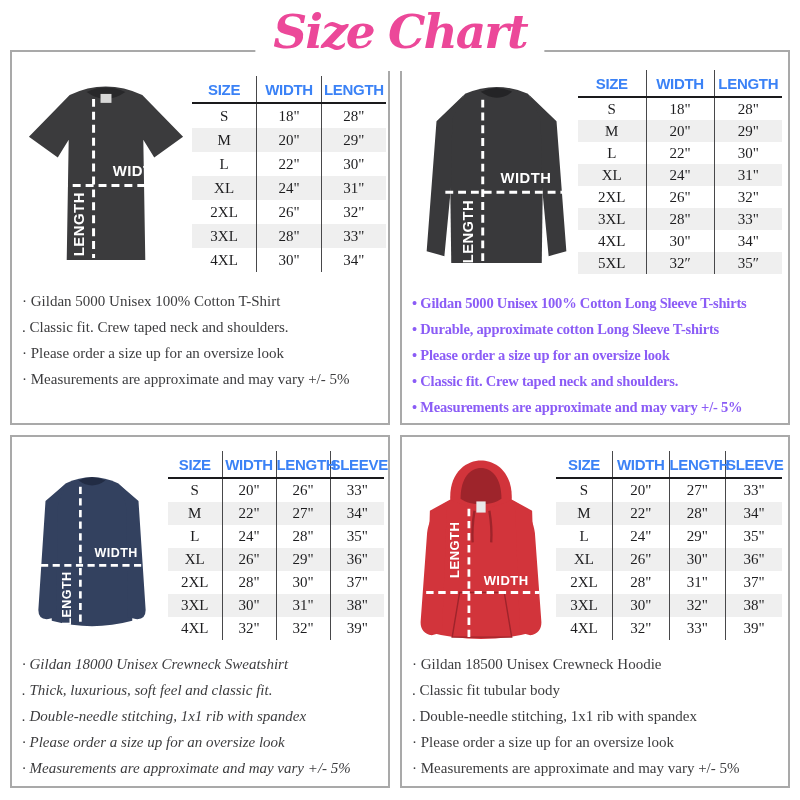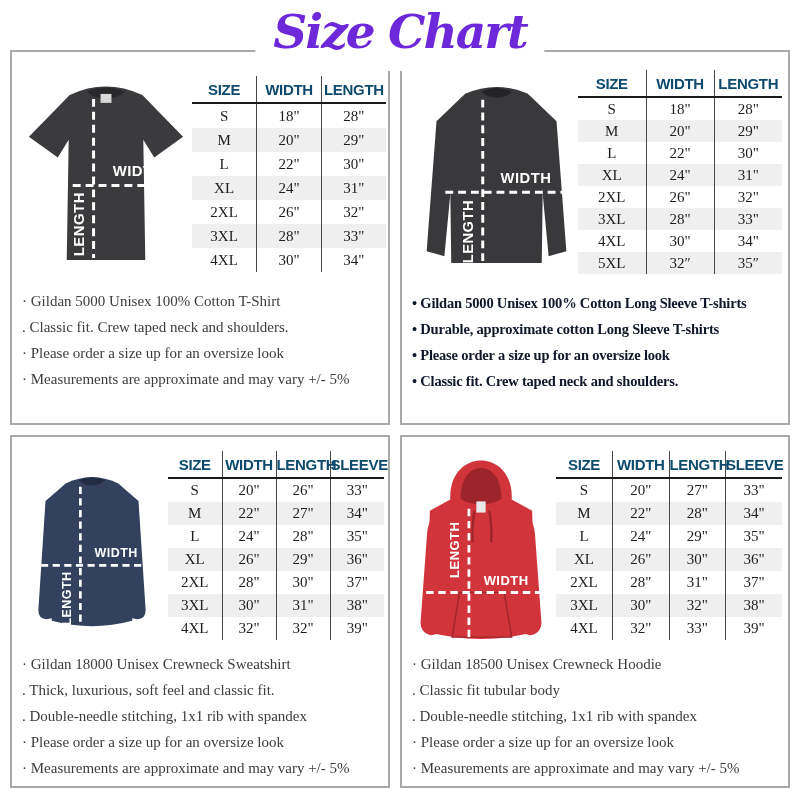--- a/index.html
+++ b/index.html
@@ -3,21 +3,21 @@
 <meta charset="utf-8">
 <style>
   html,body{margin:0;padding:0;background:#fff;}
   .canvas{position:relative;width:800px;height:800px;background:#fff;overflow:hidden;
           font-family:"Liberation Sans",sans-serif;}
 
   
   .title{position:absolute;top:0;left:50%;transform:translateX(-50%);z-index:5;
          background:#fff;padding:4px 18px 12px;
          font-family:"DejaVu Serif",serif;font-style:italic;font-weight:bold;
-         font-size:47px;color:#6d28d9;letter-spacing:-2px;white-space:nowrap;}
+         font-size:47px;color:#ec4899;letter-spacing:-2px;white-space:nowrap;}
 
   
   .panel{position:absolute;box-sizing:border-box;border:2px solid #a9a9a9;background:#fff;}
   #panel-0{left:10px;top:50px;width:380px;height:375px;}
   #panel-1{left:400px;top:50px;width:390px;height:375px;}
   #panel-2{left:10px;top:435px;width:380px;height:353px;}
   #panel-3{left:400px;top:435px;width:390px;height:353px;}
 
   
   .garment{position:absolute;}
@@ -31,39 +31,39 @@
   .meas-label{fill:#fff;font-family:"Liberation Sans",sans-serif;font-weight:bold;
               font-size:15px;letter-spacing:.5px;}
 
   
   .size-table{position:absolute;border-collapse:collapse;table-layout:fixed;background:#fff;}
   #panel-0 .size-table{left:180px;top:24px;width:194px;}
   #panel-1 .size-table{left:176px;top:18px;width:204px;}
   #panel-2 .size-table{left:156px;top:14px;width:216px;}
   #panel-3 .size-table{left:154px;top:14px;width:226px;}
   .size-table th{font-family:"Liberation Sans",sans-serif;font-weight:bold;font-size:15px;
-                 letter-spacing:-.3px;color:#0c4a6e;padding:5px 0 4px;
+                 letter-spacing:-.3px;color:#3b82f6;padding:5px 0 4px;
                  border-bottom:2.5px solid #1a1a1c;text-align:center;}
   .size-table td{font-family:"Liberation Serif",serif;font-size:15px;color:#1d1d1f;
                  text-align:center;padding:0;}
   .size-table th+th,.size-table td+td{border-left:1.5px solid #48484a;}
   .size-table tbody tr:nth-child(even){background:#efefef;}
   .rows-7 td{height:24px;}
   .rows-8 td{height:22px;}
   .rows-7b td{height:23px;}
 
   
   .bullets{position:absolute;left:10px;right:4px;}
   #panel-0 .bullets{top:236px;}
   #panel-1 .bullets{top:238px;}
-  #panel-2 .bullets{top:214px;}
+  #panel-2 .bullets{top:214px;font-style:italic;}
   #panel-3 .bullets{top:214px;}
   .bullets div{font-family:"Liberation Serif",serif;font-size:15px;line-height:26px;
                color:#3c3c3e;white-space:nowrap;}
-  .bullets.bold div{font-weight:bold;color:#0f172a;font-size:14.5px;letter-spacing:-.2px;}
+  .bullets.bold div{font-weight:bold;color:#8b5cf6;font-size:14.5px;letter-spacing:-.2px;}
 </style>
 </head>
 <body>
 
 <div class="canvas">
 
   <div class="title">Size Chart</div>
 
   <section class="panel" id="panel-0">
     <svg class="garment" viewBox="0 0 185 215">
@@ -189,20 +189,21 @@
             <td>32″</td>
             <td>35″</td>
           </tr>
         </tbody>
       </table>
     <div class="bullets bold">
         <div>• Gildan 5000 Unisex 100% Cotton Long Sleeve T-shirts</div>
         <div>• Durable, approximate cotton Long Sleeve T-shirts</div>
         <div>• Please order a size up for an oversize look</div>
         <div>• Classic fit. Crew taped neck and shoulders.</div>
+        <div>• Measurements are approximate and may vary +/- 5%</div>
       </div>
   </section>
 
   <section class="panel" id="panel-2">
     <svg class="garment" viewBox="0 0 170 210">
       <path d="M56 28 Q85 15 114 28 L132 46 L130 182 Q85 194 40 182 L38 46 Z" fill="var(--g2)"></path>
       <path d="M56 28 L33 48 L25 170 Q25 181 36 180 L45 178 L46 116 L47 52 Z" fill="var(--g2)"></path>
       <path d="M114 28 L137 48 L145 170 Q145 181 134 180 L125 178 L124 116 L123 52 Z" fill="var(--g2)"></path>
       <path d="M70 25 Q85 36 100 25 Q85 17 70 25 Z" fill="#222c44"></path>
       <line class="meas-line dash-v" x1="72" y1="32" x2="72" y2="192"></line>

